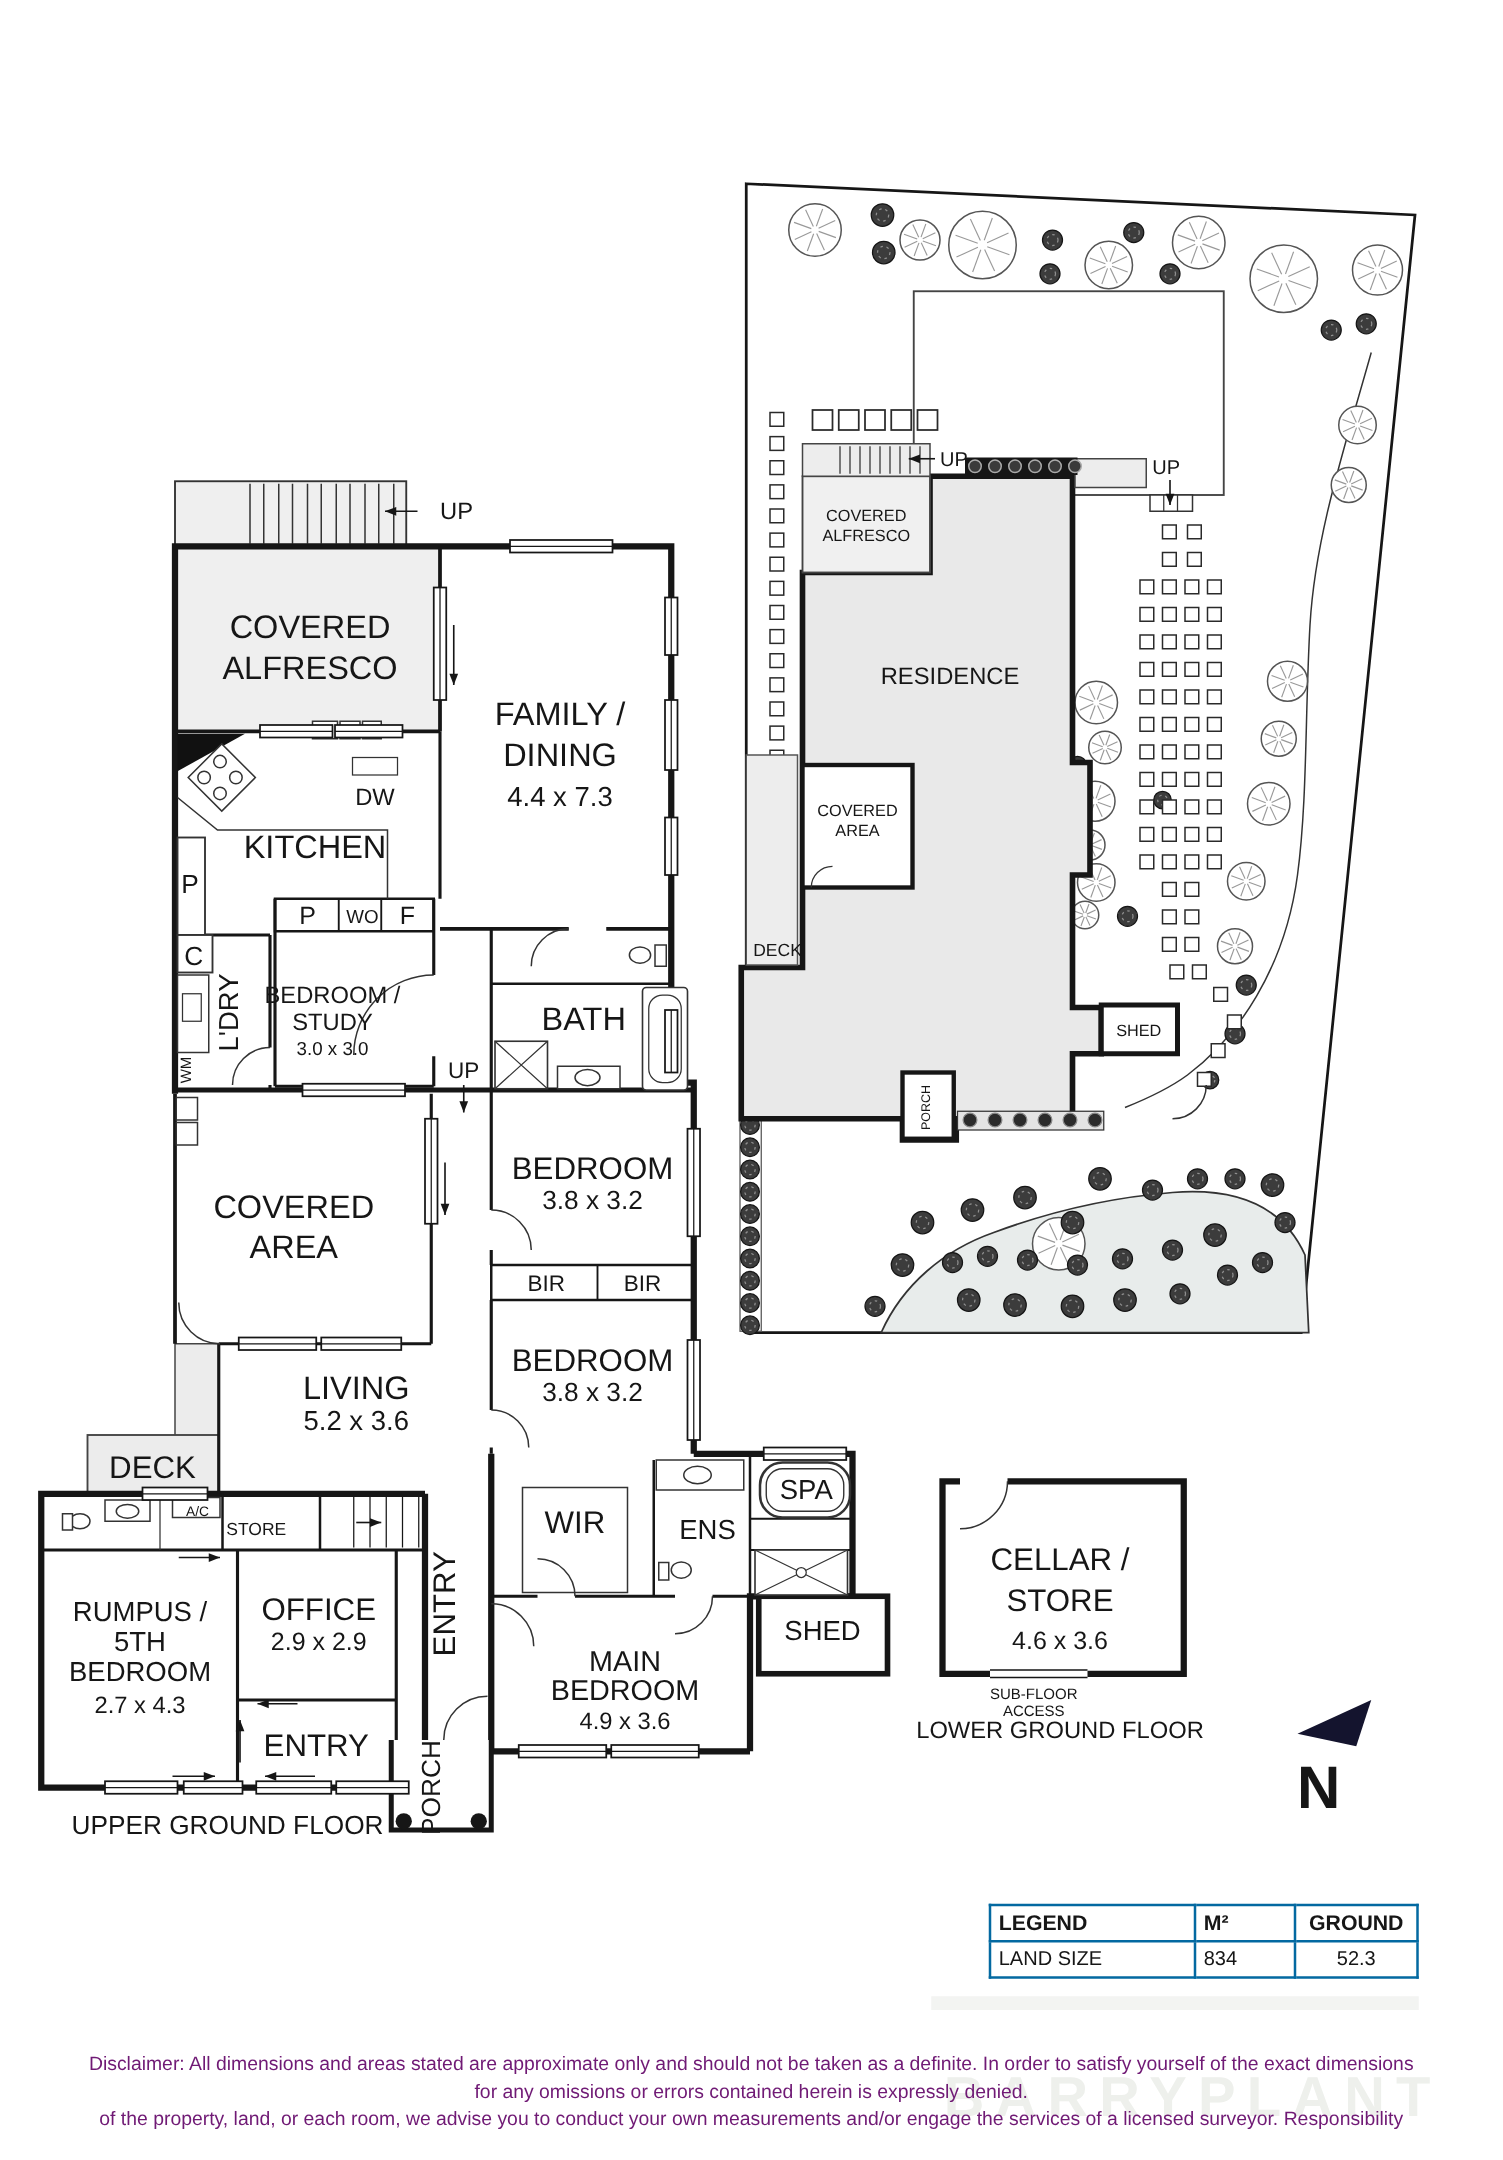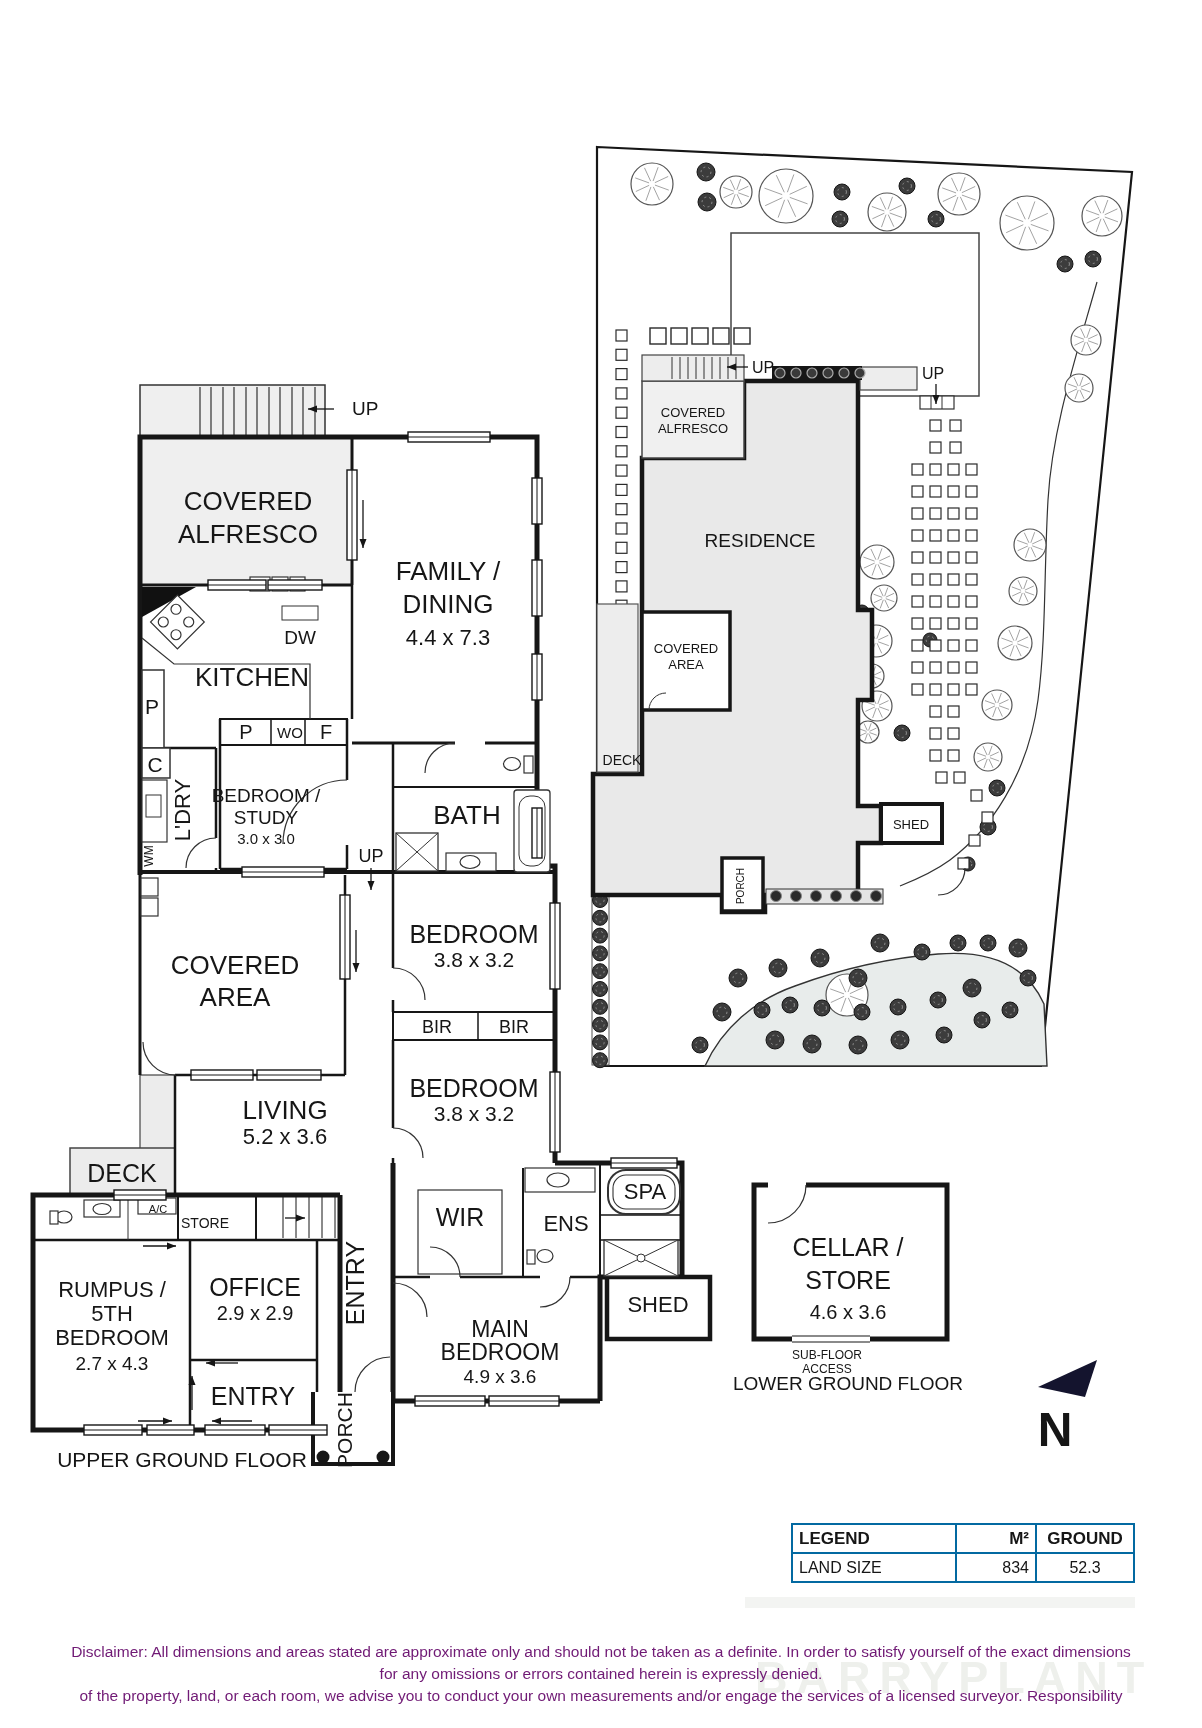--- a/index.html
+++ b/index.html
@@ -3,21 +3,21 @@
 <meta charset="utf-8">
 <style>
   html,body{margin:0;padding:0;background:#fff;}
   #page{position:relative;width:1202px;height:1728px;background:#fff;overflow:hidden;
         font-family:"Liberation Sans",sans-serif;color:#161616;}
   svg text{font-family:"Liberation Sans",sans-serif;fill:#161616;}
   .legend-table{position:absolute;left:791px;top:1523px;border-collapse:collapse;z-index:3;}
   .legend-table td{border:2px solid #0369a1;height:27px;font-size:16px;padding:0 6px;background:#fff;}
   .legend-table .h{font-weight:bold;font-size:17px;}
   .c1{width:150px;text-align:left;padding-left:9px;}
-  .c2{width:66px;text-align:right;}
+  .c2{width:66px;text-align:left;}
   .c3{width:84px;text-align:center;}
   .wm-bar{position:absolute;left:745px;top:1597px;width:390px;height:11px;background:#f3f4f2;z-index:1;}
   .watermark{position:absolute;left:755px;top:1652px;font-size:45px;font-weight:bold;
              letter-spacing:9px;color:#eef0ec;z-index:1;white-space:nowrap;}
   .disclaimer{position:absolute;left:0;top:1641px;width:1202px;text-align:center;z-index:2;
               font-size:15.5px;line-height:22px;color:#701a75;}
   .disclaimer div{white-space:nowrap;}
 </style>
 </head>
 <body>

